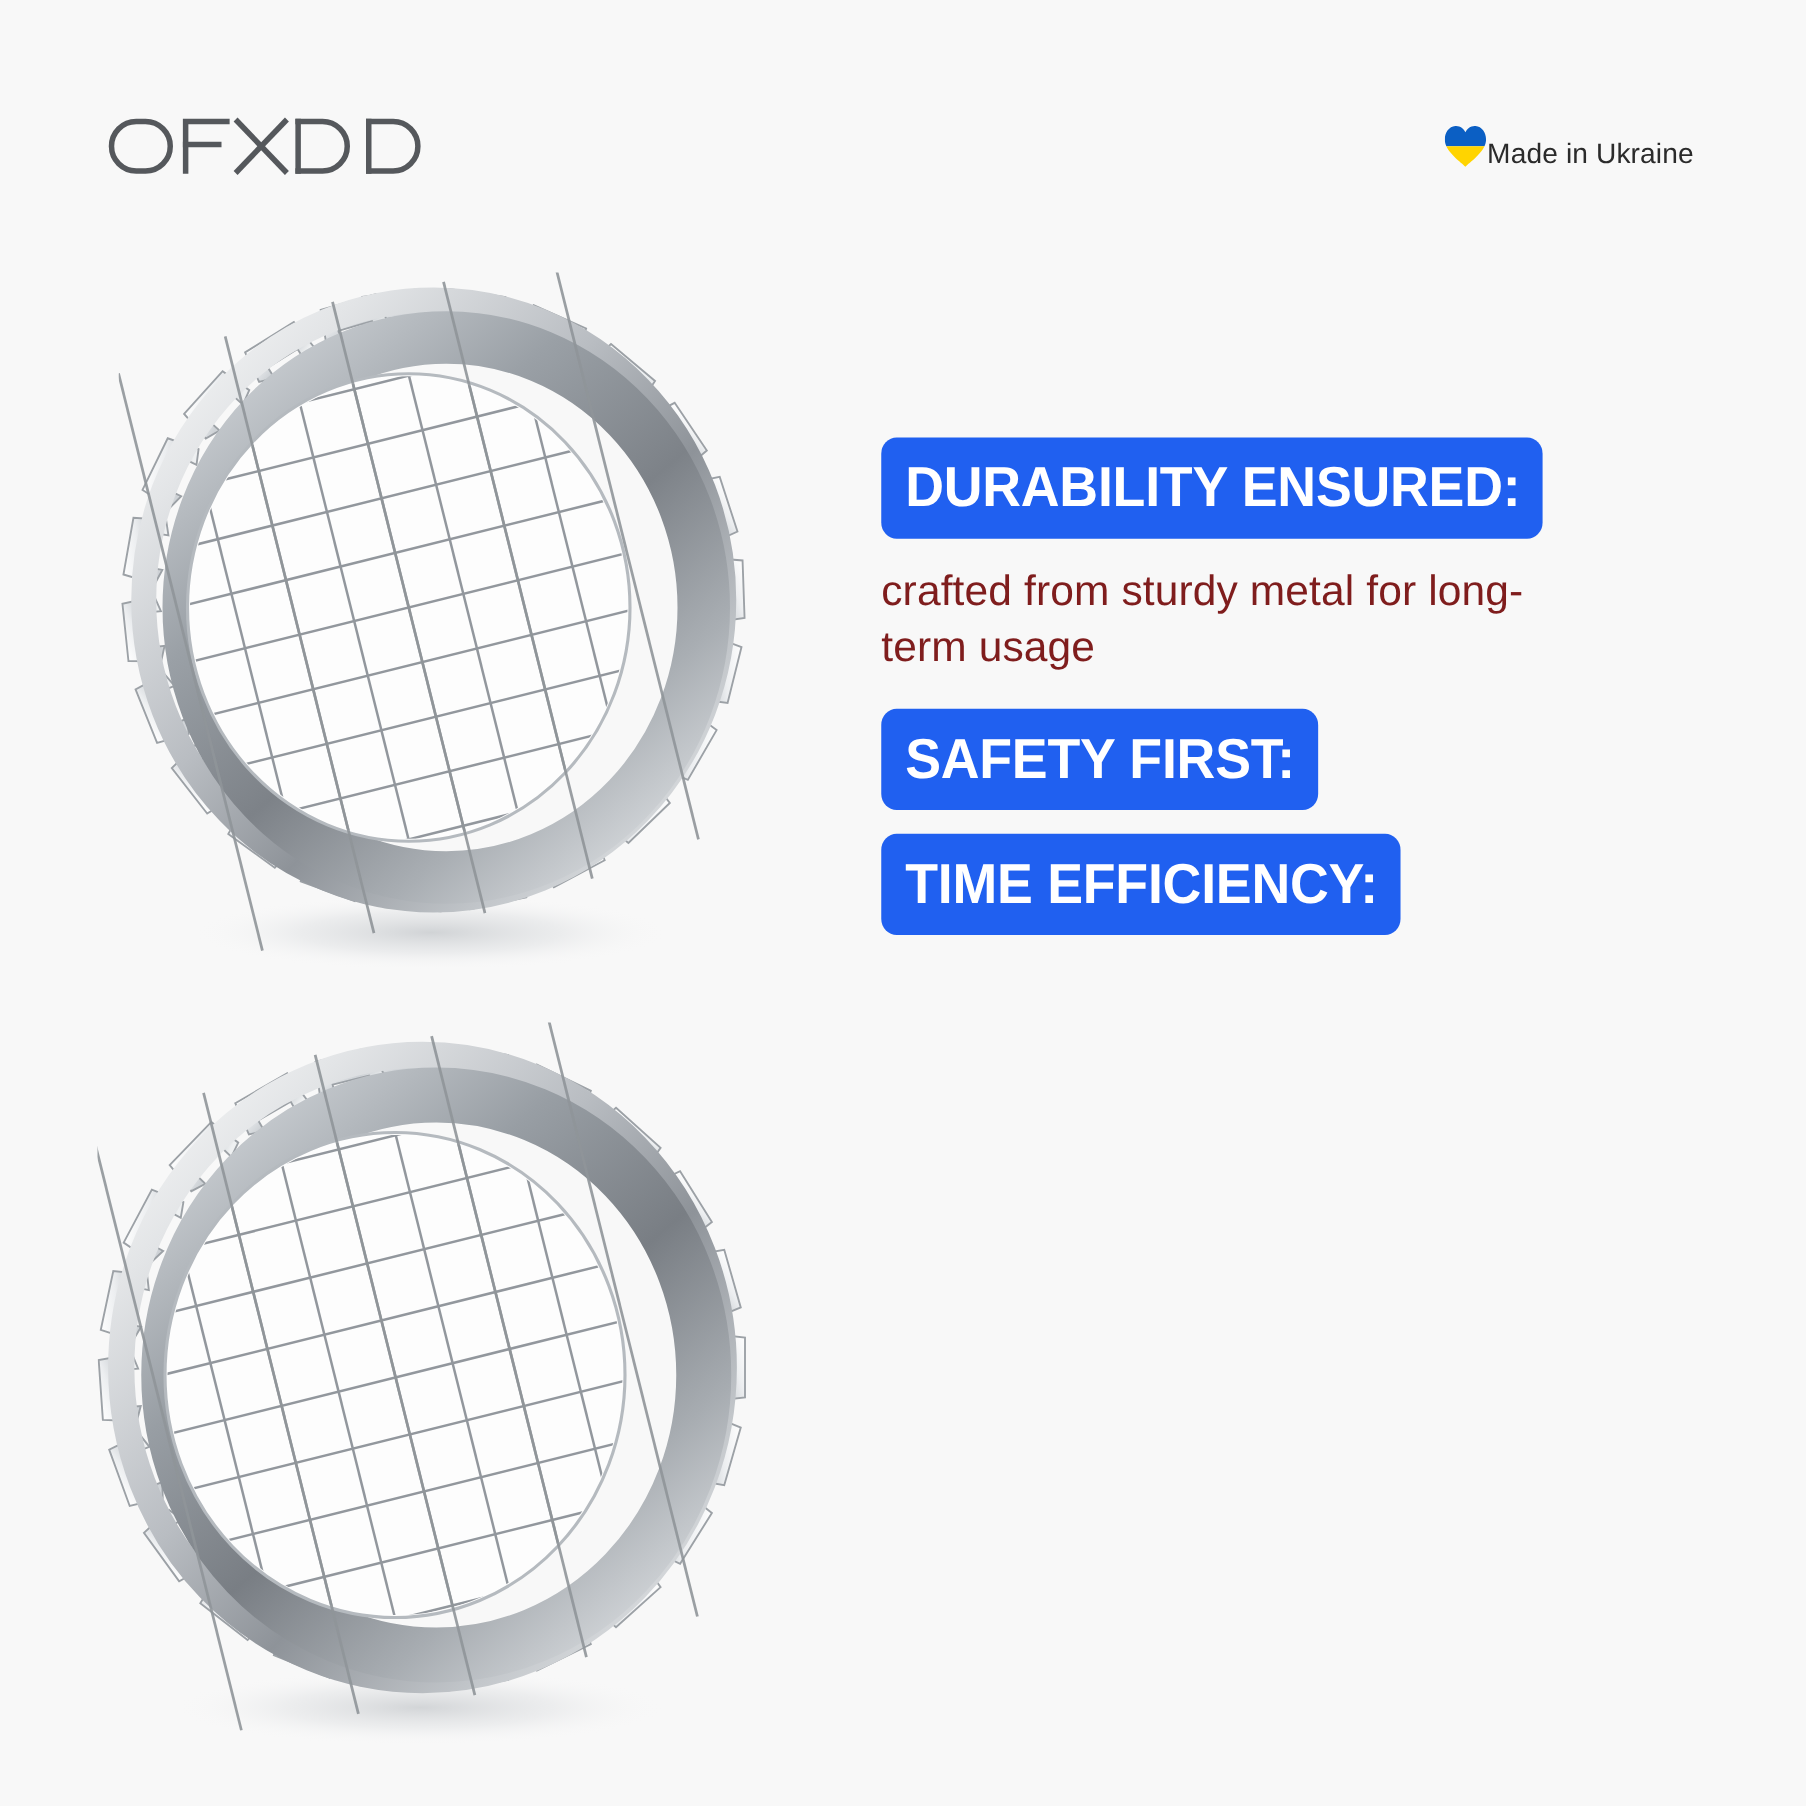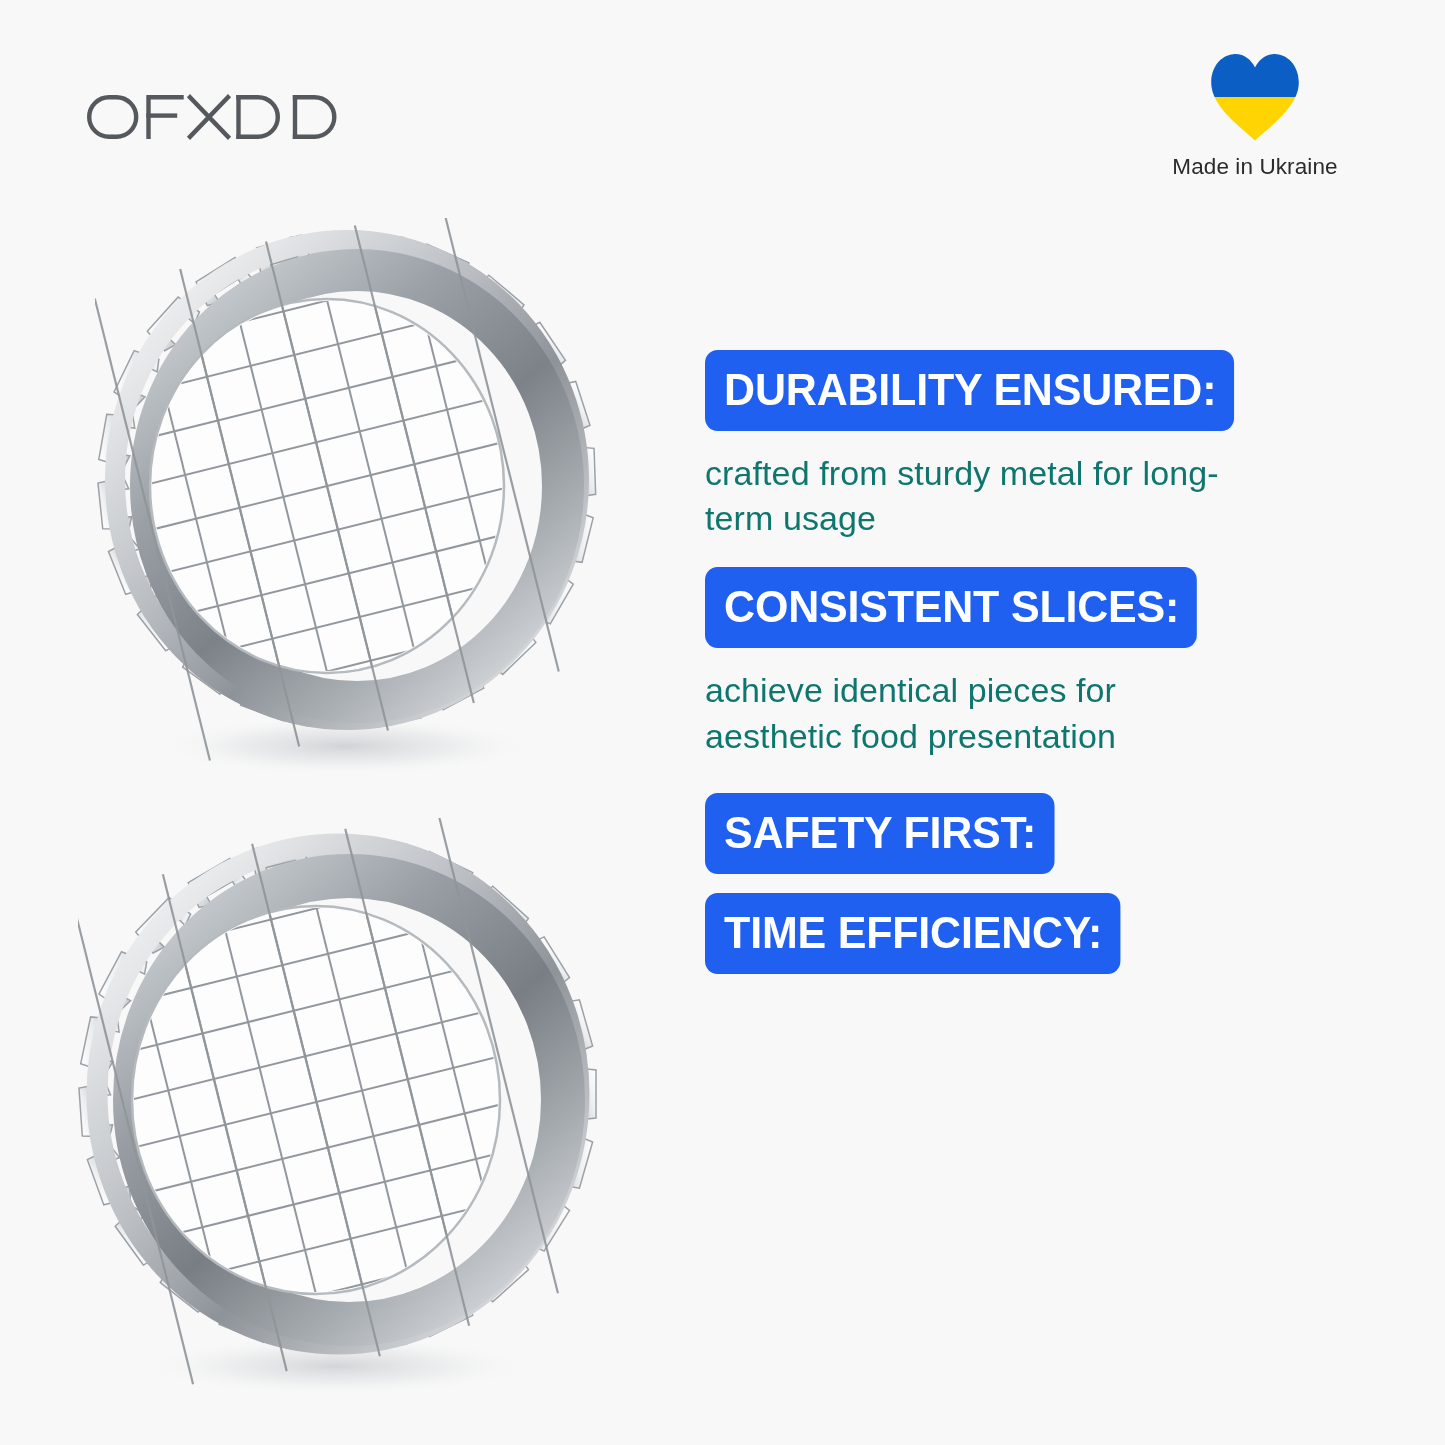--- a/index.html
+++ b/index.html
@@ -11,21 +11,21 @@
   }
   #page{position:absolute;inset:0;background:#f8f8f8;}
 
   
   #brand-logo{position:absolute;left:86px;top:86px;width:290px;height:62px;}
   #brand-logo svg{display:block;}
   #brand-logo text{display:none;}
 
   
   #ukraine-badge{position:absolute;left:1155px;top:52px;width:200px;height:130px;
-    display:flex;flex-direction:column;align-items:center;text-align:center;}
+    display:flex;flex-direction:row;align-items:center;text-align:center;}
   #ukraine-heart{width:92px;height:90px;}
   #ukraine-label{margin-top:12px;font-size:22.5px;color:#2b2b2b;letter-spacing:.1px;
     font-family:"Liberation Sans",sans-serif;white-space:nowrap;}
 
   
   .product-shot{position:absolute;}
   #product-shot-1{left:95px;top:218px;width:510px;height:560px;}
   #product-shot-2{left:78px;top:818px;width:530px;height:580px;}
   .product-shot svg{display:block;width:100%;height:100%;}
 
@@ -42,21 +42,21 @@
     border-radius:13px;
     letter-spacing:-0.2px;
     transform:scaleX(.955);
     transform-origin:left center;
     white-space:nowrap;
   }
   .feature-desc{
     margin-top:20px;
     font-size:34px;
     line-height:1.33;
-    color:#0f766e;
+    color:#7f1d1d;
     font-weight:300;
     letter-spacing:.1px;
     max-width:520px;
   }
   #feature-1{margin-bottom:26px;}
   #feature-2{margin-bottom:34px;}
   #feature-3{margin-bottom:19px;}
   #feature-4{margin-bottom:0;}
 </style>
 </head>
@@ -412,24 +412,20 @@
     </svg>
   </div>
 
   <div id="features">
 
     <div class="feature-block" id="feature-1">
       <div class="feature-badge">DURABILITY ENSURED:</div>
       <div class="feature-desc">crafted from sturdy metal for long-term usage</div>
     </div>
 
-    <div class="feature-block" id="feature-2">
-      <div class="feature-badge">CONSISTENT SLICES:</div>
-      <div class="feature-desc">achieve identical pieces for aesthetic food presentation</div>
-    </div>
 
     <div class="feature-block" id="feature-3">
       <div class="feature-badge">SAFETY FIRST:</div>
     </div>
 
     <div class="feature-block" id="feature-4">
       <div class="feature-badge">TIME EFFICIENCY:</div>
     </div>
 
   </div>

